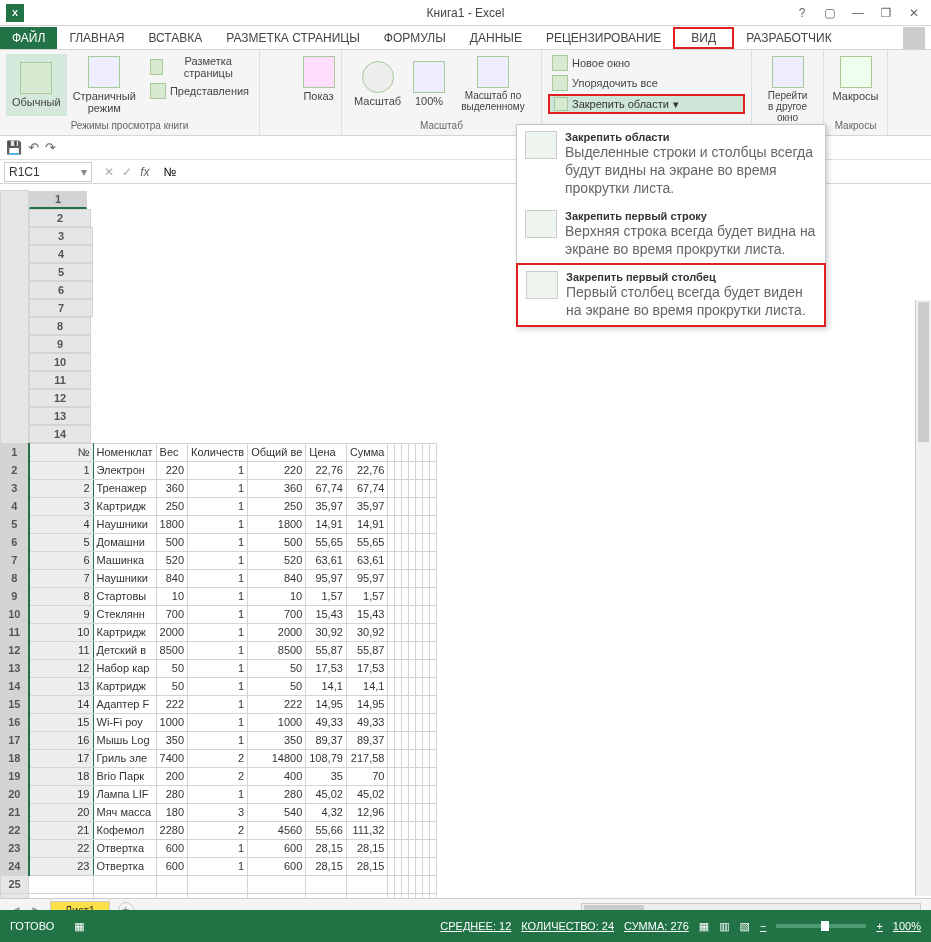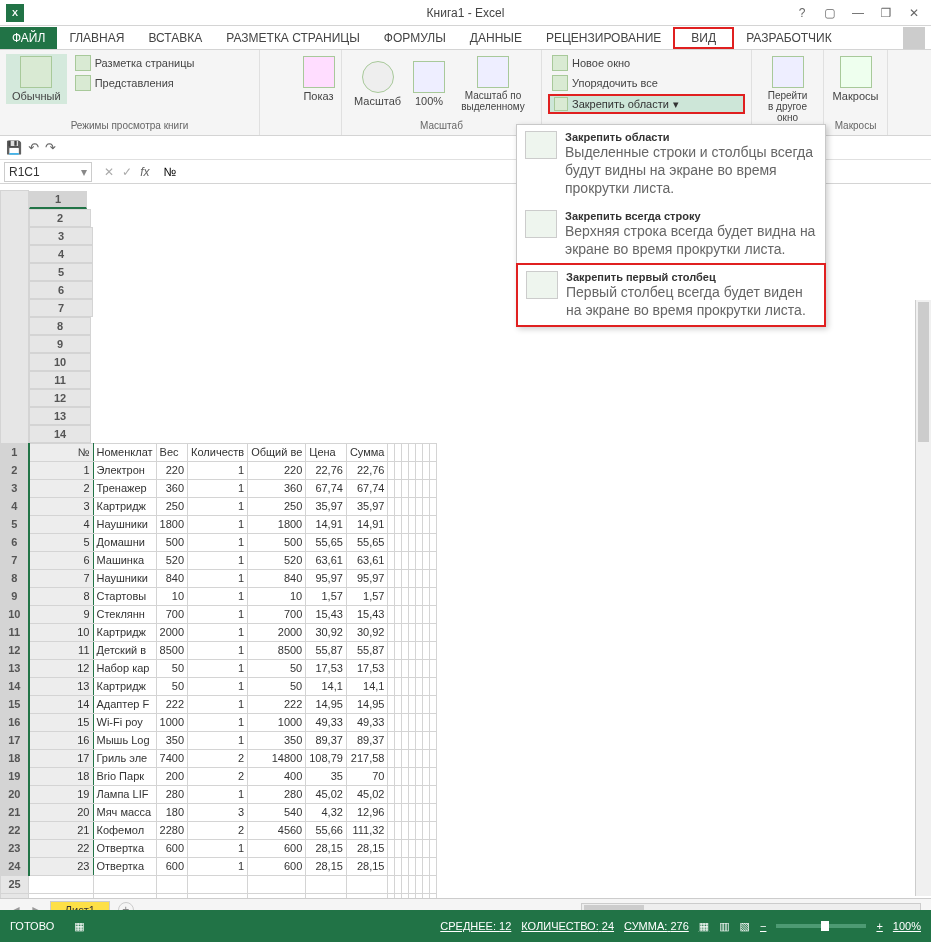--- a/index.html
+++ b/index.html
@@ -102,20 +102,24 @@
   <div class="tab">РАЗРАБОТЧИК</div>
   <div class="avatar"></div>
 </div>
 
 <div class="ribbon">
   <div class="ribbon-group" style="width:260px;">
     <div class="ribbon-row">
       <div class="ribbon-btn" style="background:#d4e9dc;">
         <div class="icon"></div>
         <span>Обычный</span>
+      </div>
+      <div class="ribbon-btn">
+        <div class="icon" style="background:#eef;"></div>
+        <span>Страничный режим</span>
       </div>
       <div class="ribbon-col" style="margin-left:4px;">
         <div class="ribbon-btn small">
             <div class="icon"></div>
             <span>Разметка страницы</span>
           </div>
         <div class="ribbon-btn small">
             <div class="icon"></div>
             <span>Представления</span>
           </div>
@@ -187,21 +191,21 @@
   <div class="dd-item">
     <div class="dd-icon"></div>
     <div class="dd-text">
         <span class="dd-title">Закрепить области</span>
         <span class="dd-desc">Выделенные строки и столбцы всегда будут видны на экране во время прокрутки листа.</span>
       </div>
   </div>
   <div class="dd-item">
     <div class="dd-icon"></div>
     <div class="dd-text">
-        <span class="dd-title">Закрепить всегда строку</span>
+        <span class="dd-title">Закрепить первый строку</span>
         <span class="dd-desc">Верхняя строка всегда будет видна на экране во время прокрутки листа.</span>
       </div>
   </div>
   <div class="dd-item highlight">
     <div class="dd-icon"></div>
     <div class="dd-text">
         <span class="dd-title">Закрепить первый столбец</span>
         <span class="dd-desc">Первый столбец всегда будет виден на экране во время прокрутки листа.</span>
       </div>
   </div>

